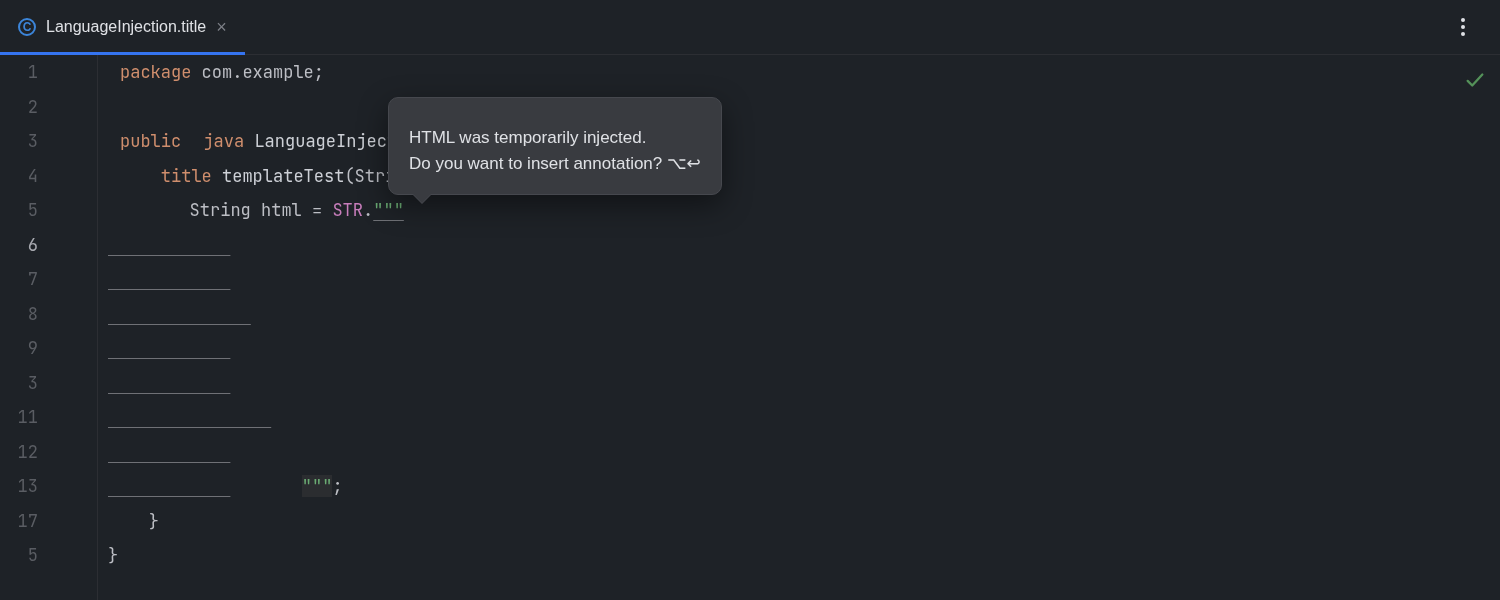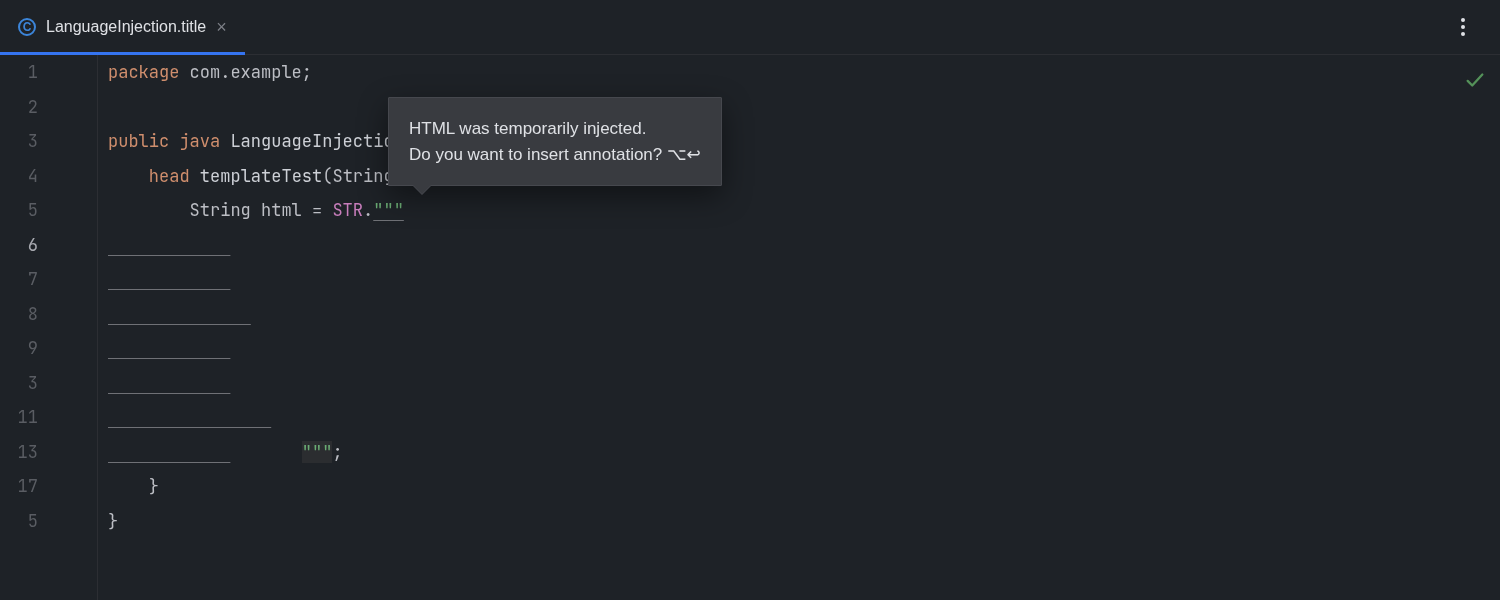--- a/index.html
+++ b/index.html
@@ -40,34 +40,34 @@
   .gutter{position:absolute;left:0;top:0;width:98px;height:100%;border-right:1px solid #2c2e33;}
   .row{display:flex;height:34.5px;align-items:center;position:relative;}
   .ln{position:absolute;left:0;width:98px;text-align:right;padding-right:60px;color:#5a5d63;font-family:ui-monospace,"JetBrains Mono","Menlo",monospace;font-size:17px;}
   .code{position:absolute;left:98px;right:0;height:100%;display:flex;align-items:center;font-family:ui-monospace,"JetBrains Mono","Menlo",monospace;font-size:17px;white-space:pre;padding-left:10px;}
   .row.cur .code::before{content:"";position:absolute;left:0;right:0;top:0;bottom:0;background:var(--cur-line);z-index:-2;}
   .row.cur .ln{color:#a6a8ae;}
   .sel{background:var(--sel-bg);z-index:-1;}
   
   .ul{text-decoration-line:underline;text-decoration-color:var(--underline);text-decoration-thickness:1px;text-underline-offset:4px;}
   
-  .kw{color:var(--kw);}
+  .kw{color:var(--kw);margin-left:12px;}
   .pk{color:var(--fg);}
   .cl{color:var(--ident);}
   .mt{color:var(--ident);text-align:center;}
   .str{color:var(--str);}
   .it{color:#c77dbb;}
   .tag{color:var(--tag);}
   .h1{color:#d5b778;}
   .txt{color:var(--fg);}
   .pl{color:var(--fg);}
   .boxed{background:#2b2d30;}
   .expr{background:#2b2d30;color:var(--fg);}
   
-  .tooltip{position:absolute;left:388px;top:42px;background:var(--tooltip-bg);color:var(--tooltip-fg);border:1px solid var(--tooltip-bd);border-radius:1px;padding:18px 20px 16px 20px;font-size:17px;line-height:1.55;z-index:10;box-shadow:0 10px 30px rgba(0,0,0,.45);}
+  .tooltip{position:absolute;left:388px;top:42px;background:var(--tooltip-bg);color:var(--tooltip-fg);border:1px solid var(--tooltip-bd);border-radius:10px;padding:27px 20px 16px 20px;font-size:17px;line-height:1.55;z-index:10;box-shadow:0 10px 30px rgba(0,0,0,.45);}
   .tooltip::after{content:"";position:absolute;left:24px;bottom:-9px;width:0;height:0;border-left:9px solid transparent;border-right:9px solid transparent;border-top:9px solid var(--tooltip-bg);filter:drop-shadow(0 1px 0 var(--tooltip-bd));}
   .kb{font-family:inherit;}
   
   .ok-check{position:absolute;right:14px;top:14px;width:22px;height:22px;}
   .ok-check svg{stroke:var(--ok);}
 </style>
 </head>
 <body>
 
 <div class="tabbar">
@@ -108,21 +108,21 @@
   <div class="row">
     <div class="ln">2</div>
     <div class="code"></div>
   </div>
   <div class="row">
     <div class="ln">3</div>
     <div class="code"><span class="kw">public</span><span> </span><span class="kw">java</span><span> </span><span class="cl">LanguageInjection {</span></div>
   </div>
   <div class="row">
     <div class="ln">4</div>
-    <div class="code"><span>    </span><span class="kw">head</span><span> </span><span class="mt">templateTest</span><span class="pl">(String message) {</span></div>
+    <div class="code"><span>    </span><span class="kw">title</span><span> </span><span class="mt">templateTest</span><span class="pl">(String message) {</span></div>
   </div>
   <div class="row">
     <div class="ln">5</div>
     <div class="code"><span>        </span><span class="pl">String html = </span><span class="it">STR</span><span class="pl">.</span><span class="ul str">"""</span></div>
   </div>
   <div class="row cur">
     <div class="ln">6</div>
     <div class="code"><span class="ul">            </span><span class="sel"><span class="ul tag">&lt;html</span><span class="ul pl"> lang</span><span class="ul pl">=</span><span class="ul str">"en"</span><span class="ul tag">&gt;</span></span></div>
   </div>
   <div class="row">
@@ -139,20 +139,24 @@
   </div>
   <div class="row">
     <div class="ln">3</div>
     <div class="code"><span class="ul">            </span><span class="sel"><span class="ul tag">&lt;body&gt;</span></span></div>
   </div>
   <div class="row">
     <div class="ln">11</div>
     <div class="code"><span class="ul">                </span><span class="sel"><span class="ul h1">&lt;h1&gt;</span><span class="boxed"><span class="kw">\{</span><span class="expr">message</span><span class="kw">}</span></span><span class="ul h1">&lt;/h1&gt;</span></span></div>
   </div>
   <div class="row">
+    <div class="ln">12</div>
+    <div class="code"><span class="ul">            </span><span class="sel"><span class="ul tag">&lt;/body&gt;</span></span></div>
+  </div>
+  <div class="row">
     <div class="ln">13</div>
     <div class="code"><span class="ul">            </span><span class="sel"><span class="ul tag">&lt;/html&gt;</span></span><span class="boxed str">"""</span><span class="pl">;</span></div>
   </div>
   <div class="row">
     <div class="ln">17</div>
     <div class="code"><span>    </span><span class="pl">}</span></div>
   </div>
   <div class="row">
     <div class="ln">5</div>
     <div class="code"><span class="pl">}</span></div>

